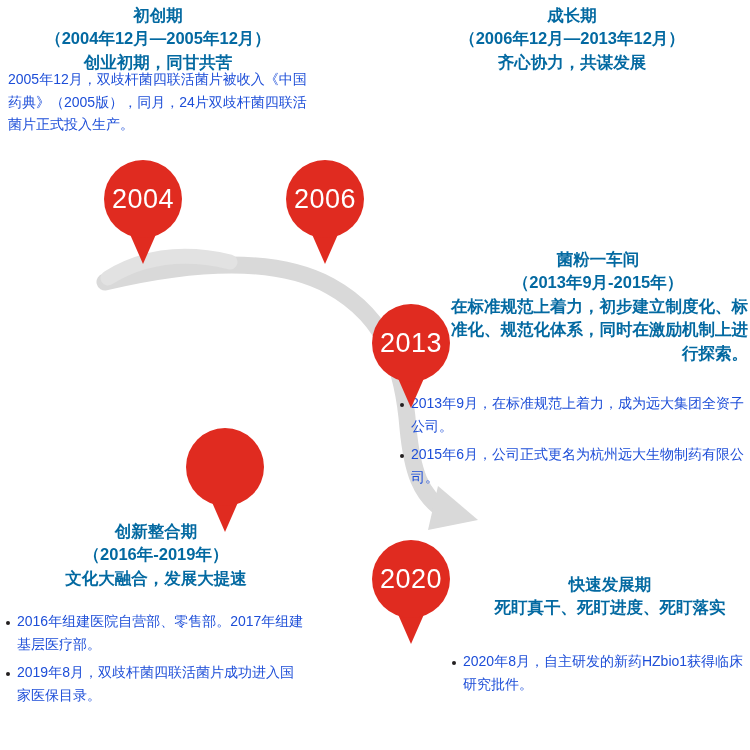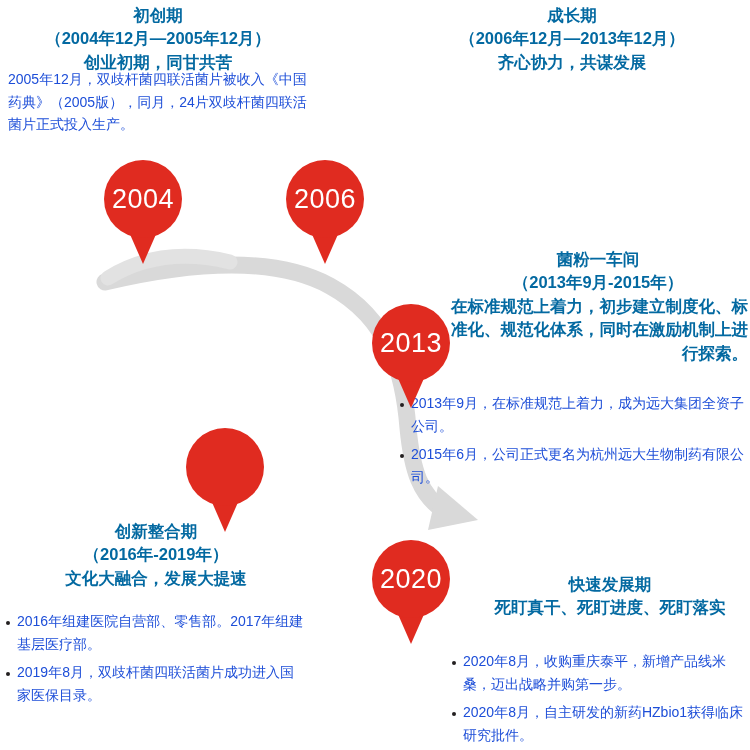--- a/index.html
+++ b/index.html
@@ -168,21 +168,20 @@
   <div class="block body" id="b2016-body">
     <p class="bullet">2016年组建医院自营部、零售部。2017年组建基层医疗部。</p>
     <p class="bullet">2019年8月，双歧杆菌四联活菌片成功进入国家医保目录。</p>
   </div>
 
   <div class="block title center" id="b2020-title">
     <span class="t-line">快速发展期</span>
     <span class="t-line">死盯真干、死盯进度、死盯落实</span>
   </div>
   <div class="block body" id="b2020-body">
-    <p class="bullet">2020年8月，收购重庆泰平，新增产品线米桑，迈出战略并购第一步。</p>
     <p class="bullet">2020年8月，自主研发的新药HZbio1获得临床研究批件。</p>
   </div>
 
   <div class="pin" id="pin-2004">
     <div class="tail"></div>
     <div class="bulb"></div>
     <div class="year">2004</div>
   </div>
 
   <div class="pin" id="pin-2006">

